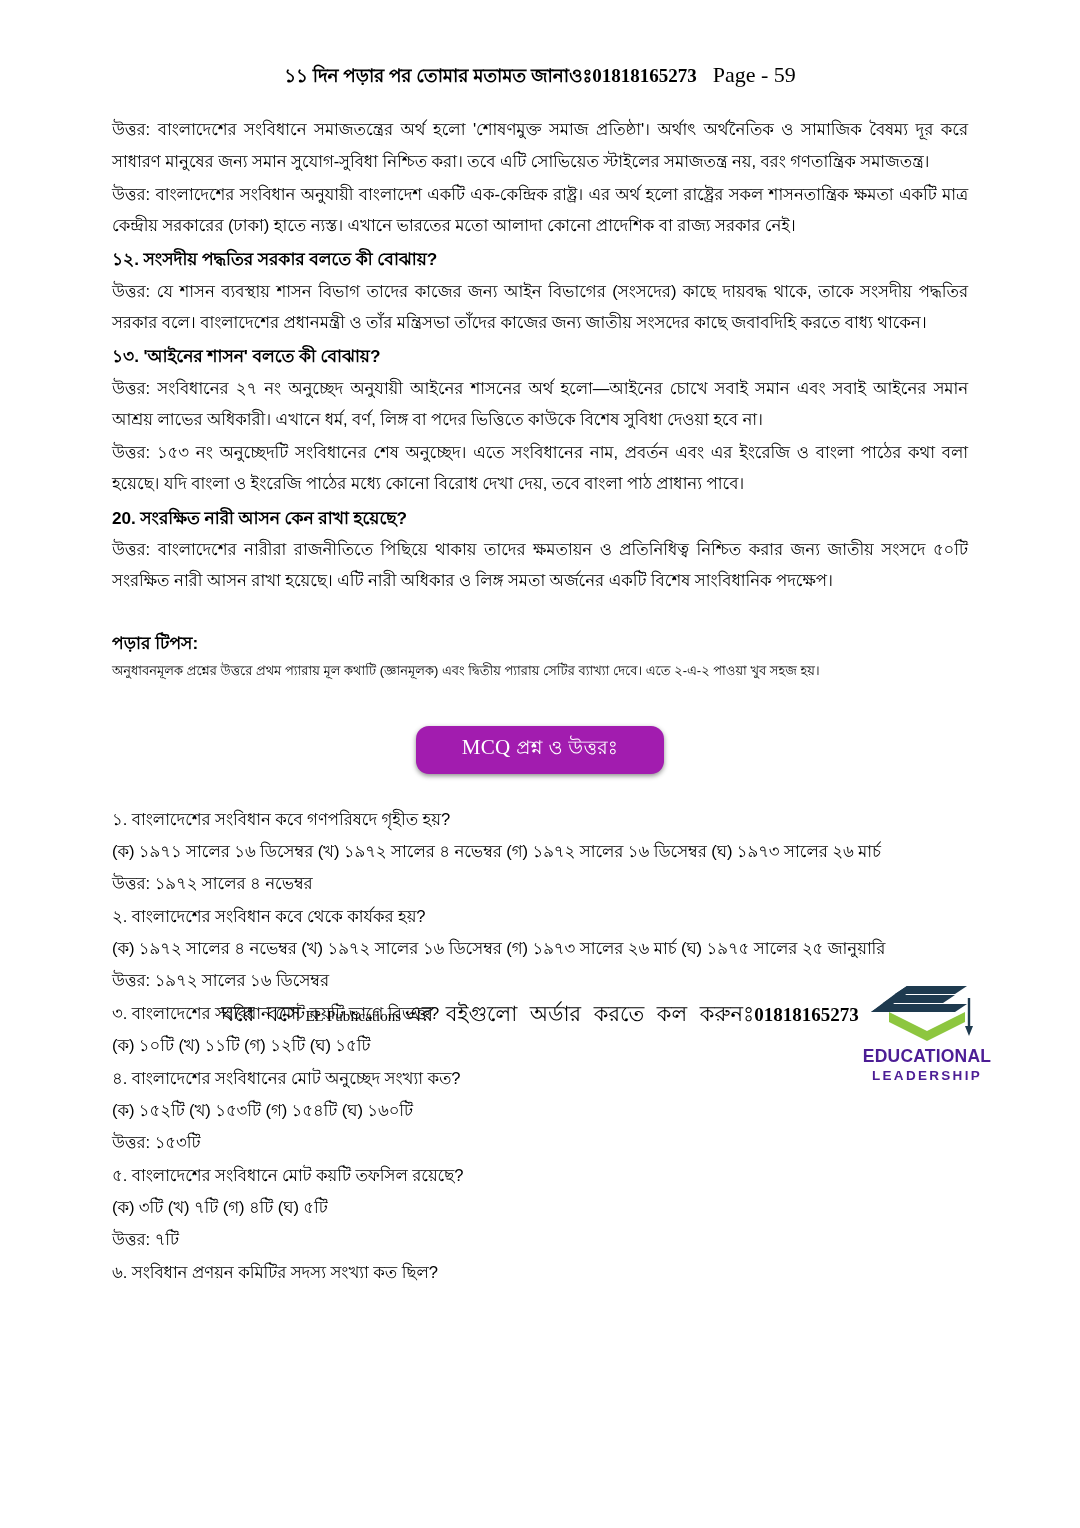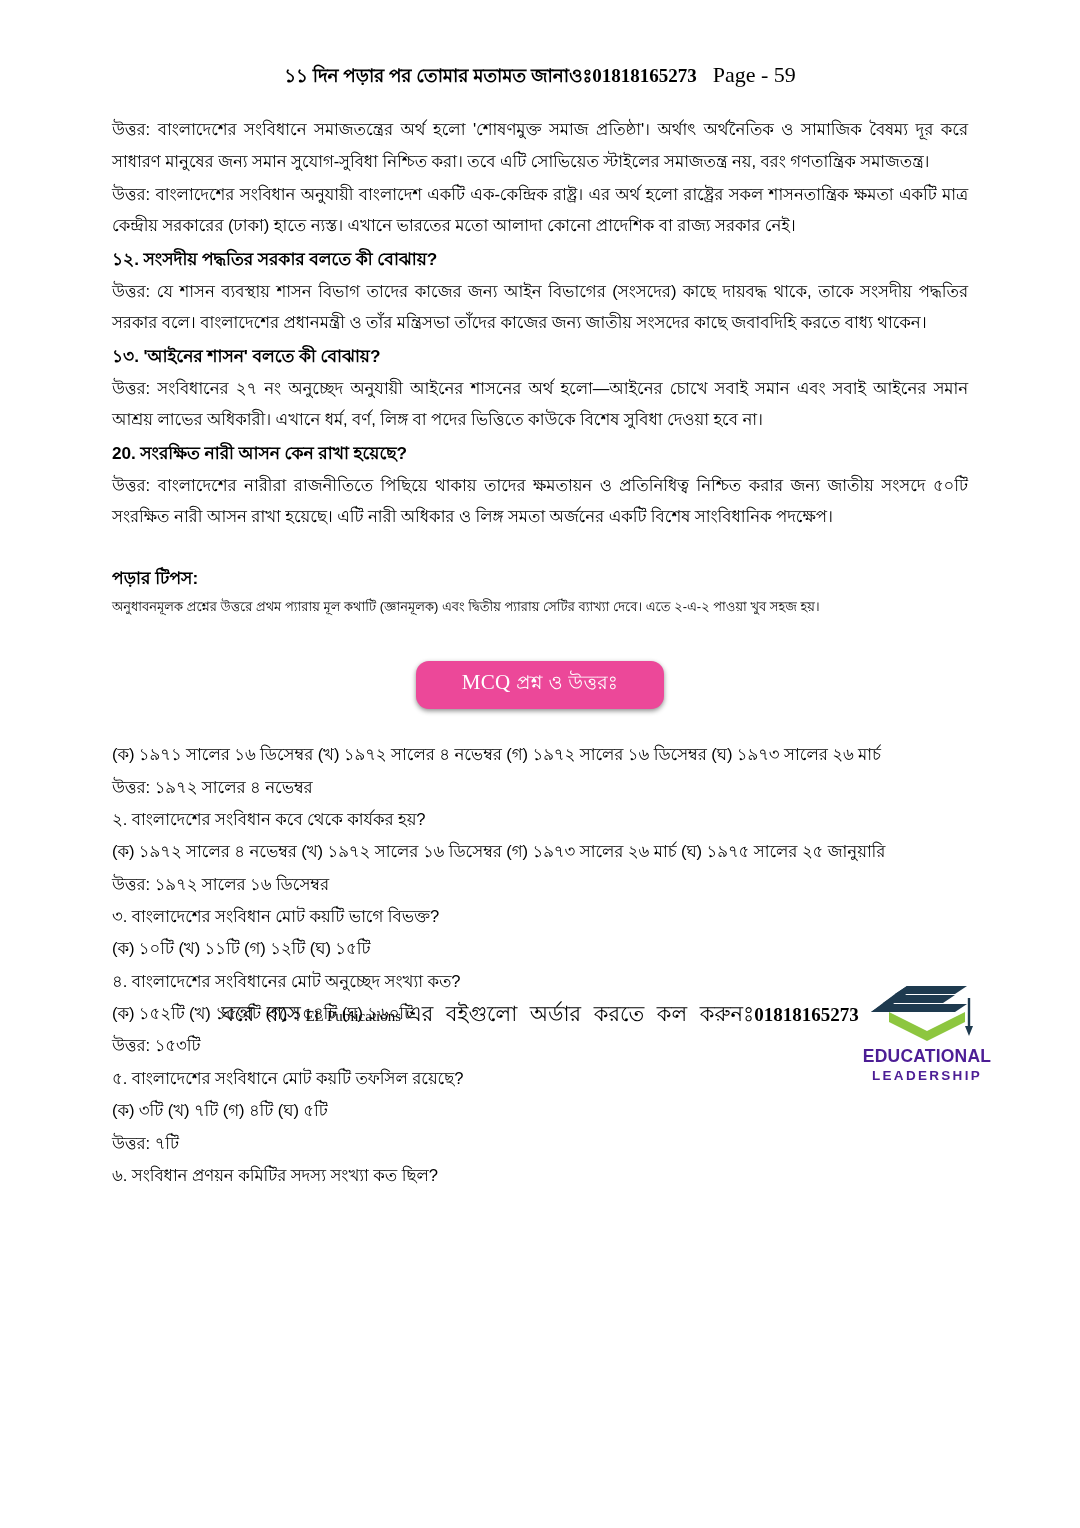--- a/index.html
+++ b/index.html
@@ -87,21 +87,21 @@
   }
 
   
   .banner-wrap {
     display: flex;
     justify-content: center;
     margin-top: 42px;
     margin-bottom: 30px;
   }
   .banner {
-    background: #ec4899;
+    background: #a21caf;
     color: #ffffff;
     border-radius: 13px;
     padding: 7px 46px 9px 46px;
     font-family: "Liberation Serif", "DejaVu Serif", serif;
     font-size: 21px;
     font-weight: normal;
     letter-spacing: 0.3px;
     box-shadow: 0 2px 5px rgba(0,0,0,0.45);
     white-space: nowrap;
   }
@@ -194,36 +194,38 @@
     <p class="para">উত্তর: বাংলাদেশের সংবিধানে সমাজতন্ত্রের অর্থ হলো 'শোষণমুক্ত সমাজ প্রতিষ্ঠা'। অর্থাৎ অর্থনৈতিক ও সামাজিক বৈষম্য দূর করে সাধারণ মানুষের জন্য সমান সুযোগ-সুবিধা নিশ্চিত করা। তবে এটি সোভিয়েত স্টাইলের সমাজতন্ত্র নয়, বরং গণতান্ত্রিক সমাজতন্ত্র।</p>
 
     <p class="para">উত্তর: বাংলাদেশের সংবিধান অনুযায়ী বাংলাদেশ একটি এক-কেন্দ্রিক রাষ্ট্র। এর অর্থ হলো রাষ্ট্রের সকল শাসনতান্ত্রিক ক্ষমতা একটি মাত্র কেন্দ্রীয় সরকারের (ঢাকা) হাতে ন্যস্ত। এখানে ভারতের মতো আলাদা কোনো প্রাদেশিক বা রাজ্য সরকার নেই।</p>
 
     <p class="qhead">১২. সংসদীয় পদ্ধতির সরকার বলতে কী বোঝায়?</p>
     <p class="para">উত্তর: যে শাসন ব্যবস্থায় শাসন বিভাগ তাদের কাজের জন্য আইন বিভাগের (সংসদের) কাছে দায়বদ্ধ থাকে, তাকে সংসদীয় পদ্ধতির সরকার বলে। বাংলাদেশের প্রধানমন্ত্রী ও তাঁর মন্ত্রিসভা তাঁদের কাজের জন্য জাতীয় সংসদের কাছে জবাবদিহি করতে বাধ্য থাকেন।</p>
 
     <p class="qhead">১৩. 'আইনের শাসন' বলতে কী বোঝায়?</p>
     <p class="para">উত্তর: সংবিধানের ২৭ নং অনুচ্ছেদ অনুযায়ী আইনের শাসনের অর্থ হলো—আইনের চোখে সবাই সমান এবং সবাই আইনের সমান আশ্রয় লাভের অধিকারী। এখানে ধর্ম, বর্ণ, লিঙ্গ বা পদের ভিত্তিতে কাউকে বিশেষ সুবিধা দেওয়া হবে না।</p>
 
+    <p class="para">উত্তর: ১৫৩ নং অনুচ্ছেদটি সংবিধানের শেষ অনুচ্ছেদ। এতে সংবিধানের নাম, প্রবর্তন এবং এর ইংরেজি ও বাংলা পাঠের কথা বলা হয়েছে। যদি বাংলা ও ইংরেজি পাঠের মধ্যে কোনো বিরোধ দেখা দেয়, তবে বাংলা পাঠ প্রাধান্য পাবে।</p>
 
     <p class="qhead">20. সংরক্ষিত নারী আসন কেন রাখা হয়েছে?</p>
     <p class="para">উত্তর: বাংলাদেশের নারীরা রাজনীতিতে পিছিয়ে থাকায় তাদের ক্ষমতায়ন ও প্রতিনিধিত্ব নিশ্চিত করার জন্য জাতীয় সংসদে ৫০টি সংরক্ষিত নারী আসন রাখা হয়েছে। এটি নারী অধিকার ও লিঙ্গ সমতা অর্জনের একটি বিশেষ সাংবিধানিক পদক্ষেপ।</p>
 
     <p class="tips-head">পড়ার টিপস:</p>
     <p class="tips-body">অনুধাবনমূলক প্রশ্নের উত্তরে প্রথম প্যারায় মূল কথাটি (জ্ঞানমূলক) এবং দ্বিতীয় প্যারায় সেটির ব্যাখ্যা দেবে। এতে ২-এ-২ পাওয়া খুব সহজ হয়।</p>
 
     <div class="banner-wrap">
       <div class="banner">
         <span>MCQ</span>
         <span class="bn">প্রশ্ন ও উত্তরঃ</span>
       </div>
     </div>
 
     <div>
 
+      <p class="mcq-line mcq-q">১. বাংলাদেশের সংবিধান কবে গণপরিষদে গৃহীত হয়?</p>
       <p class="mcq-line mcq-opt">(ক) ১৯৭১ সালের ১৬ ডিসেম্বর (খ) ১৯৭২ সালের ৪ নভেম্বর (গ) ১৯৭২ সালের ১৬ ডিসেম্বর (ঘ) ১৯৭৩ সালের ২৬ মার্চ</p>
       <p class="mcq-line mcq-ans">উত্তর: ১৯৭২ সালের ৪ নভেম্বর</p>
 
       <p class="mcq-line mcq-q">২. বাংলাদেশের সংবিধান কবে থেকে কার্যকর হয়?</p>
       <p class="mcq-line mcq-opt">(ক) ১৯৭২ সালের ৪ নভেম্বর (খ) ১৯৭২ সালের ১৬ ডিসেম্বর (গ) ১৯৭৩ সালের ২৬ মার্চ (ঘ) ১৯৭৫ সালের ২৫ জানুয়ারি</p>
       <p class="mcq-line mcq-ans">উত্তর: ১৯৭২ সালের ১৬ ডিসেম্বর</p>
 
       <p class="mcq-line mcq-q">৩. বাংলাদেশের সংবিধান মোট কয়টি ভাগে বিভক্ত?</p>
       <p class="mcq-line mcq-opt">(ক) ১০টি (খ) ১১টি (গ) ১২টি (ঘ) ১৫টি</p>
 

